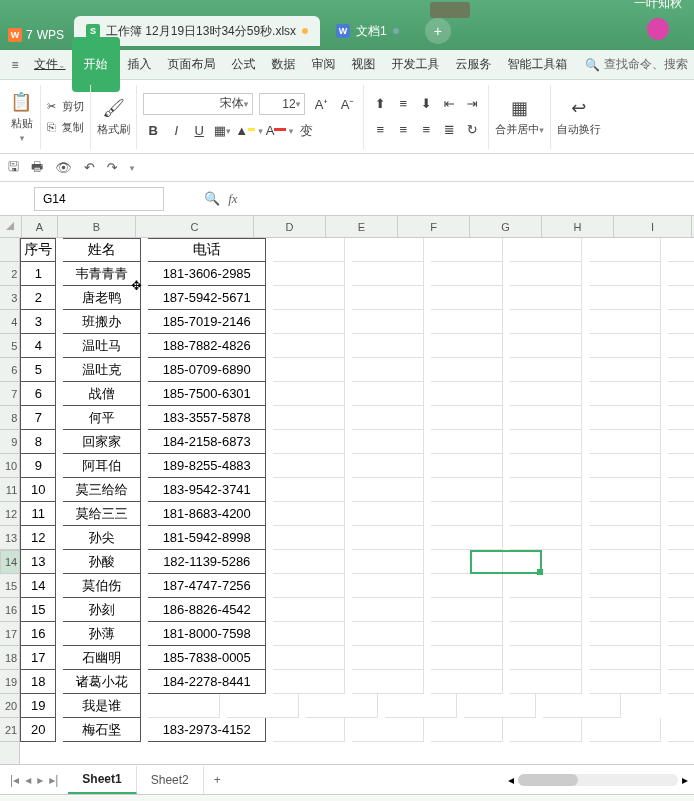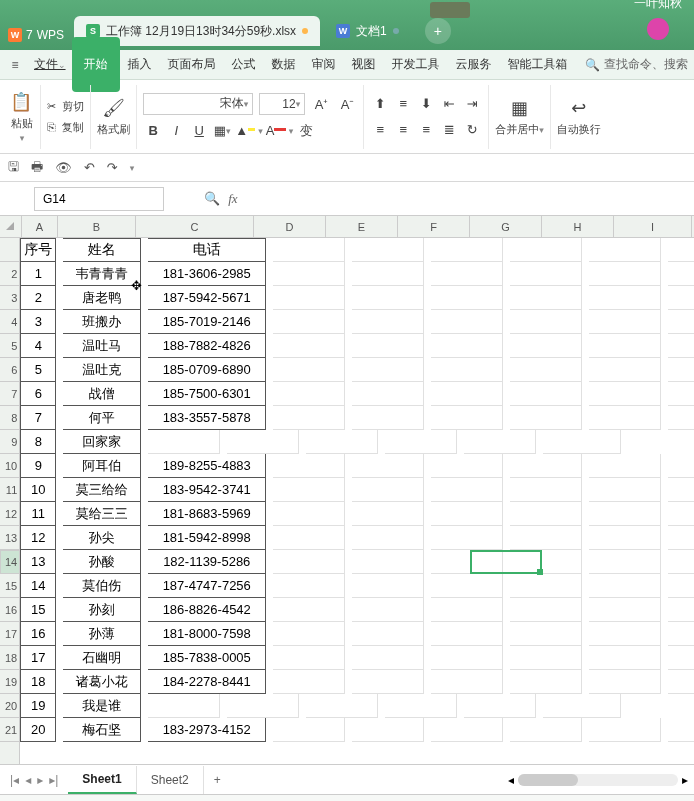--- a/index.html
+++ b/index.html
@@ -382,20 +382,21 @@
     <div class="cell D"></div>
           <div class="cell E"></div>
           <div class="cell F"></div>
           <div class="cell G"></div>
           <div class="cell H"></div>
           <div class="cell I"></div>
   </div>
         <div class="row">
     <div class="cell A bdr bdr-left">8</div>
     <div class="cell B bdr">回家家</div>
+    <div class="cell C bdr">184-2158-6873</div>
     <div class="cell D"></div>
           <div class="cell E"></div>
           <div class="cell F"></div>
           <div class="cell G"></div>
           <div class="cell H"></div>
           <div class="cell I"></div>
   </div>
         <div class="row">
     <div class="cell A bdr bdr-left">9</div>
     <div class="cell B bdr">阿耳伯</div>
@@ -414,21 +415,21 @@
     <div class="cell D"></div>
           <div class="cell E"></div>
           <div class="cell F"></div>
           <div class="cell G"></div>
           <div class="cell H"></div>
           <div class="cell I"></div>
   </div>
         <div class="row">
     <div class="cell A bdr bdr-left">11</div>
     <div class="cell B bdr">莫给三三</div>
-    <div class="cell C bdr">181-8683-5969</div>
+    <div class="cell C bdr">181-8683-4200</div>
     <div class="cell D"></div>
           <div class="cell E"></div>
           <div class="cell F"></div>
           <div class="cell G"></div>
           <div class="cell H"></div>
           <div class="cell I"></div>
   </div>
         <div class="row">
     <div class="cell A bdr bdr-left">12</div>
     <div class="cell B bdr">孙尖</div>

